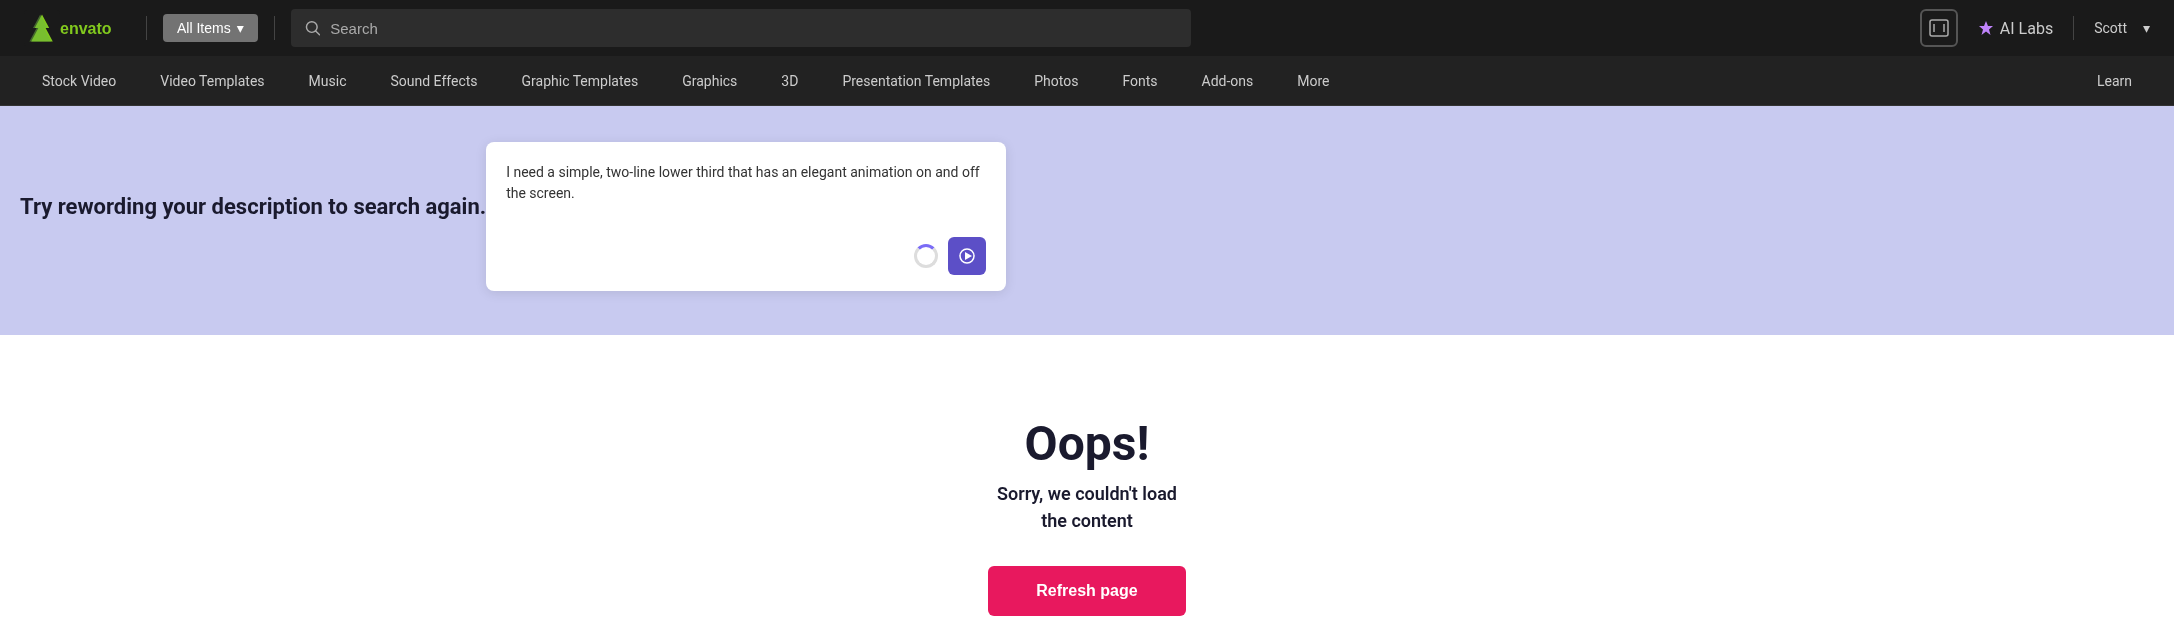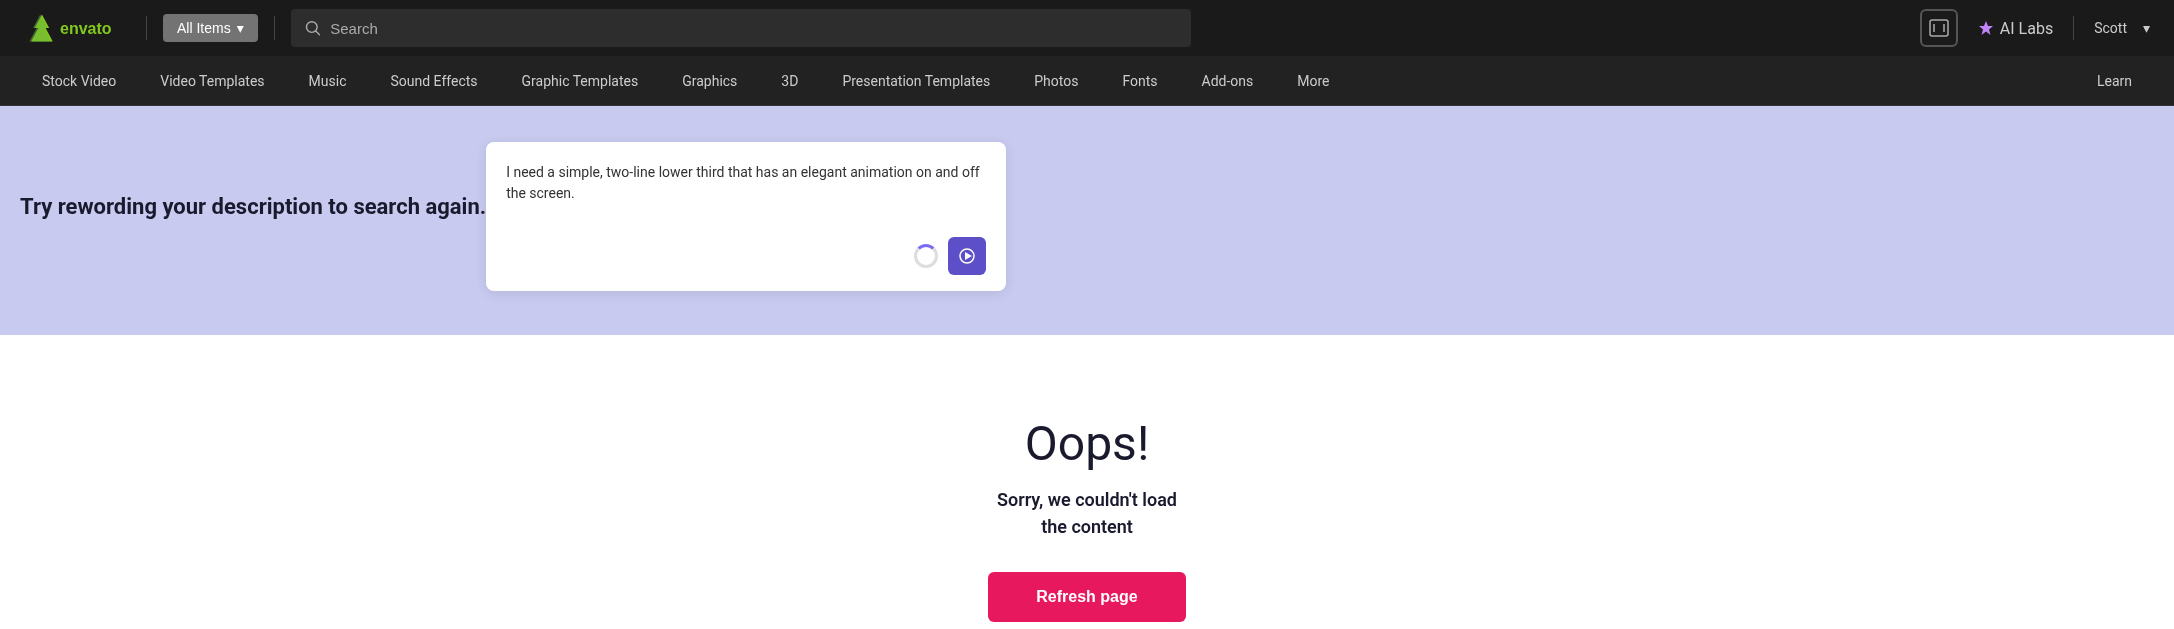--- a/index.html
+++ b/index.html
@@ -199,23 +199,23 @@
     
     .error-section {
       background: #fff;
       display: flex;
       flex-direction: column;
       align-items: center;
       padding: 80px 20px;
     }
     .error-title {
       font-size: 48px;
-      font-weight: 400;
+      font-weight: 700;
       color: #1a1a2e;
-      margin-bottom: 14px;
+      margin-bottom: 8px;
       text-align: center;
     }
     .error-subtitle {
       font-size: 18px;
       font-weight: 600;
       color: #1a1a2e;
       text-align: center;
       line-height: 1.5;
       margin-bottom: 32px;
     }

